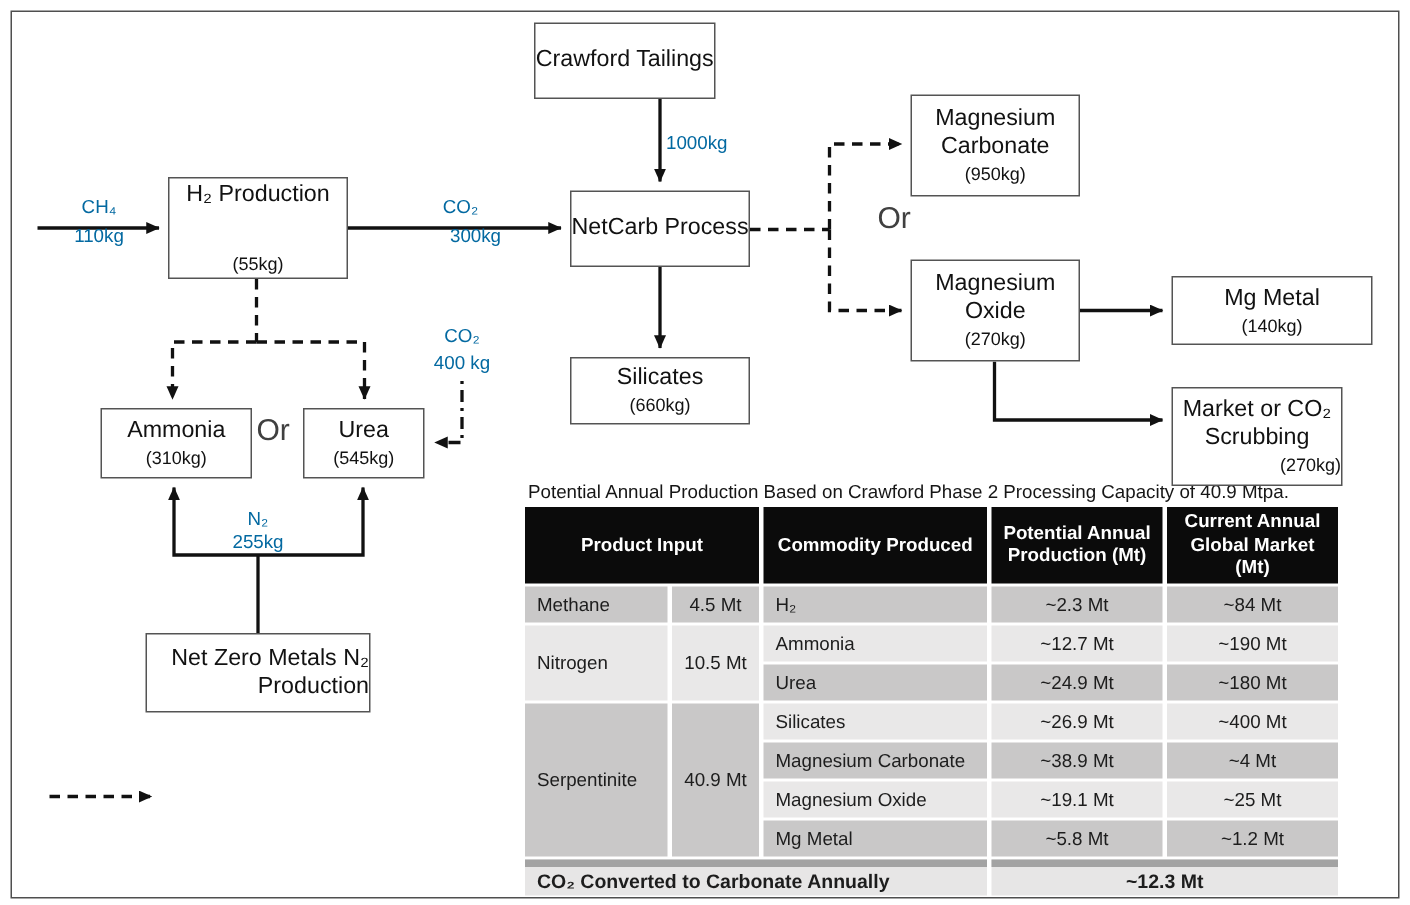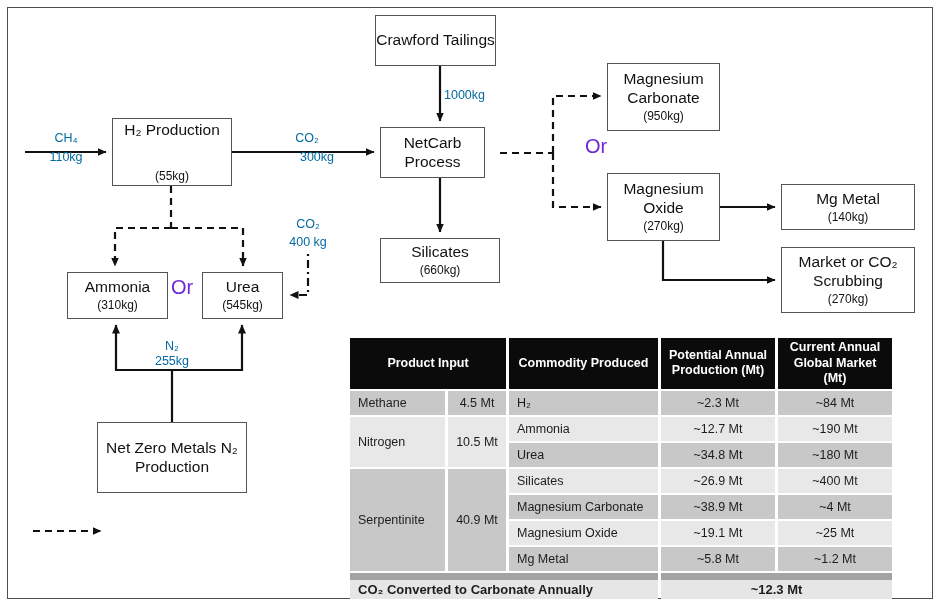--- a/index.html
+++ b/index.html
@@ -22,39 +22,39 @@
     display:flex; flex-direction:column;
     align-items:center; justify-content:center;
     text-align:center;
     color:#121212;
     line-height:1.22;
     z-index:3;
   }
   .node .lbl { font-size:15.5px; }
   .node .amt { font-size:12px; margin-top:1px; }
 
-  .crawford  { left:375px; top:15px;  width:121px; height:51px; }
+  .crawford  { left:356px; top:15px;  width:121px; height:51px; }
   .h2prod    { left:112px; top:118px; width:120px; height:68px;gap:28px; }
   .h2prod .lbl { width:96px; }
-  .netcarb   { left:380px; top:127px; width:105px; height:51px; }
+  .netcarb   { left:380px; top:127px; width:120px; height:51px; }
   .silicates { left:380px; top:238px; width:120px; height:45px; }
   .mgcarb    { left:607px; top:63px;  width:113px; height:68px; }
   .mgox      { left:607px; top:173px; width:113px; height:68px; }
   .mgmetal   { left:781px; top:184px; width:134px; height:46px; }
-  .market    { left:781px; top:247px; width:134px; height:66px; }
+  .market    { left:781px; top:258px; width:114px; height:66px;align-items:flex-end; }
   .ammonia   { left:67px;  top:272px; width:101px; height:47px; }
   .urea      { left:202px; top:272px; width:81px;  height:47px; }
-  .netzero   { left:97px;  top:422px; width:150px; height:71px; }
+  .netzero   { left:97px;  top:422px; width:150px; height:53px;text-align:right; }
 
   
   .flow-label {
     position:absolute; font-size:12.5px; color:#0369a1;
     text-align:center; line-height:1.15; z-index:2; background:transparent;
   }
-  .or-label { position:absolute; font-size:20px; color:#6d28d9; z-index:2; }
+  .or-label { position:absolute; font-size:20px; color:#404040; z-index:2; }
 
   svg.wires { position:absolute; left:0; top:0; width:940px; height:603px; z-index:1; }
 
   .legend-text {
     position:absolute; left:113px; top:513px; width:186px;
     font-size:13px; line-height:1.18; color:#1c1c1c;
   }
 
   
   .tbl-title { position:absolute; left:352px; top:321px; width:540px; font-size:12.5px; color:#161616; }
@@ -68,21 +68,21 @@
     background:#0b0b0b; color:#fff; font-weight:bold;
     text-align:center; vertical-align:middle;
     height:48px; padding:2px 3px; line-height:1.25; font-size:12.5px;
   }
   table.prod td { height:24px; padding:2px 8px; vertical-align:middle; }
   td.c-dark  { background:#c9c8c8; }
   td.c-light { background:#e9e8e8; }
   td.al { text-align:left; padding-left:8px; }
   td.ac { text-align:center; }
   tr.foot td {
-    border-top:7px solid #a3a3a3;
+    border-top:5px solid #a3a3a3;
     background:#e7e6e6; font-weight:bold; height:23px; font-size:13px;
   }
 </style>
 </head>
 <body>
 
 <div class="canvas">
   <div class="frame"></div>
 
   <svg class="wires" viewBox="0 0 940 603">
@@ -161,20 +161,21 @@
   <div class="flow-label" style="left:444px; top:88px; width:50px; text-align:left;">1000kg</div>
   <div class="flow-label" style="left:283px; top:217px; width:50px;">CO₂</div>
   <div class="flow-label" style="left:281px; top:235px; width:54px;">400 kg</div>
   <div class="flow-label" style="left:147px; top:339px; width:50px;text-align:center;">N₂</div>
   <div class="flow-label" style="left:147px; top:354px; width:50px;">255kg</div>
 
   <div class="or-label" style="left:585px; top:135px;">Or</div>
   <div class="or-label" style="left:171px; top:276px;">Or</div>
 
 
+  <div class="tbl-title">Potential Annual Production Based on Crawford Phase 2 Processing Capacity of 40.9 Mtpa.</div>
   <div class="tbl-wrap">
     <table class="prod">
       <colgroup>
         <col style="width:95px">
           <col style="width:58px">
           <col style="width:149px">
           <col style="width:114px">
           <col style="width:114px">
       </colgroup>
       <thead>
@@ -195,21 +196,21 @@
         </tr>
         <tr>
           <td class="c-light al" rowspan="2">Nitrogen</td>
           <td class="c-light ac" rowspan="2">10.5 Mt</td>
           <td class="c-light al">Ammonia</td>
           <td class="c-light ac">~12.7 Mt</td>
           <td class="c-light ac">~190 Mt</td>
         </tr>
         <tr>
           <td class="c-dark al">Urea</td>
-          <td class="c-dark ac">~34.8 Mt</td>
+          <td class="c-dark ac">~24.9 Mt</td>
           <td class="c-dark ac">~180 Mt</td>
         </tr>
         <tr>
           <td class="c-dark al" rowspan="4">Serpentinite</td>
           <td class="c-dark ac" rowspan="4">40.9 Mt</td>
           <td class="c-light al">Silicates</td>
           <td class="c-light ac">~26.9 Mt</td>
           <td class="c-light ac">~400 Mt</td>
         </tr>
         <tr>

